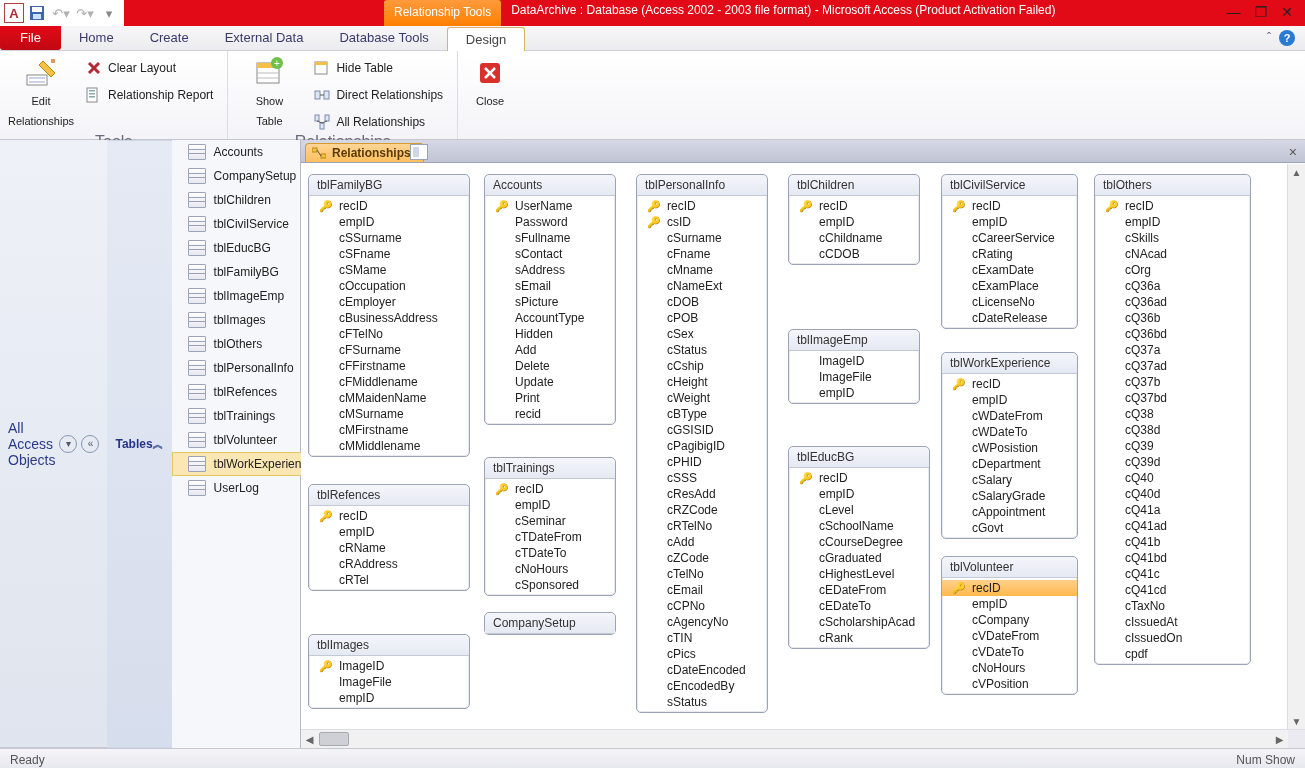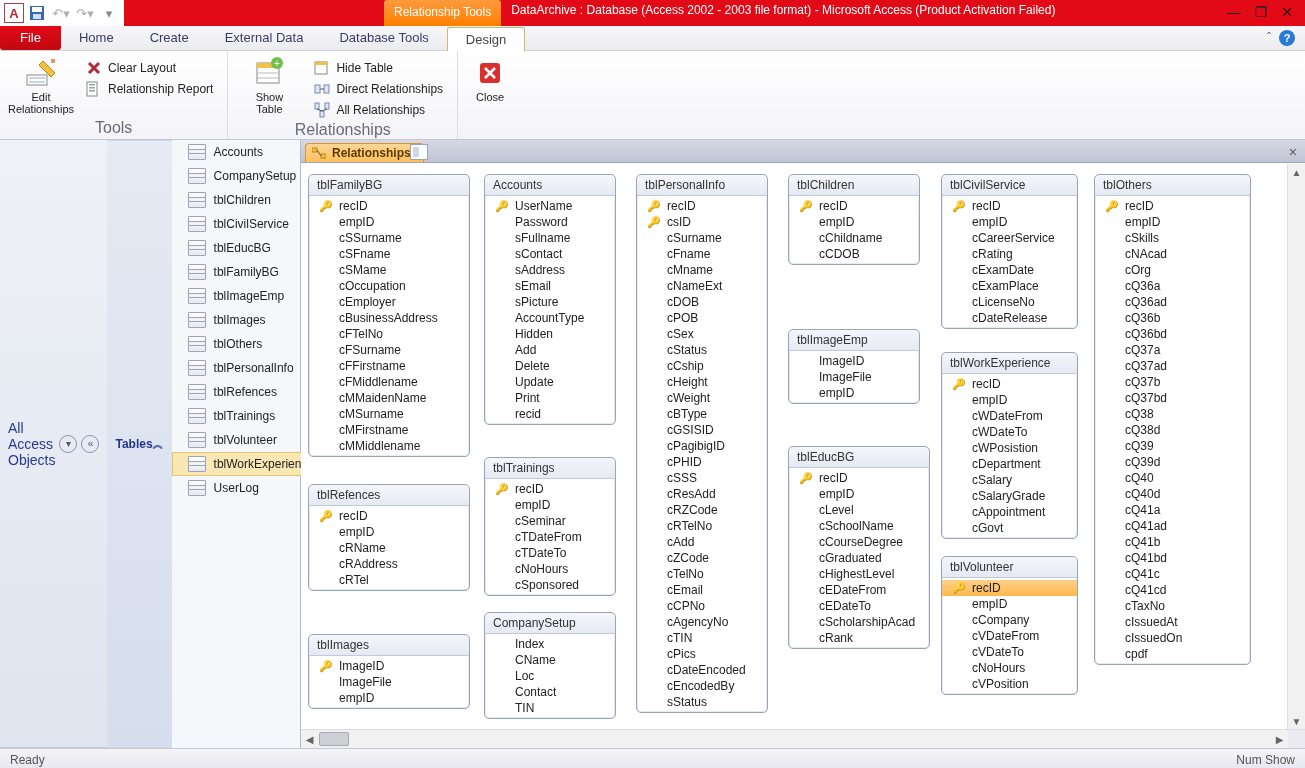--- a/index.html
+++ b/index.html
@@ -83,22 +83,22 @@
     display:flex;
   }
   .ribbon .group {
     border-right: 1px solid #dcdce4;
     padding: 4px 10px 0; display:flex; flex-direction:column; align-items:center;
   }
   .ribbon .group .group-body { display:flex; align-items:flex-start; gap:10px; flex:1;}
   .ribbon .group .group-label { font-size:16px; color:#6a6a7a; padding:2px 0;}
   .ribbon .big-btn { display:flex; flex-direction:column; align-items:center; width:62px; gap:2px; padding-top:2px; cursor:pointer;}
   .ribbon .big-btn .ic { width:32px; height:32px; display:flex;align-items:center;justify-content:center; }
-  .ribbon .big-btn .lbl { font-size:11px; text-align:center; line-height:12px; }
-  .ribbon .small-stack { display:flex; flex-direction:column; gap:3px; padding-top:4px;}
+  .ribbon .big-btn .lbl { font-size:11px; text-align:center; line-height:20px; }
+  .ribbon .small-stack { display:flex; flex-direction:column; gap:9px; padding-top:4px;}
   .ribbon .small-btn { display:flex; align-items:center; gap:6px; font-size:12px; padding:1px 4px; cursor:pointer;}
   .ribbon .small-btn .ic { width:16px;height:16px; display:flex;align-items:center;justify-content:center;}
   
   .main {
     display:flex; height: calc(768px - 26px - 24px - 88px - 22px);
   }
   
   .navpane {
     width: 300px; border-right:1px solid #b9b9c3;
     display:flex; 
@@ -662,42 +662,20 @@
               <span>cNoHours</span>
             </div>
             <div class="field nokey">
               <span class="key">🔑</span>
               <span>cSponsored</span>
             </div>
           </div>
         </div>
         <div class="table-box" style="left: 183px; top: 448px; width: 130px;">
           <div class="tb-title">CompanySetup</div>
-          <div class="tb-body">
-            <div class="field nokey">
-              <span class="key">🔑</span>
-              <span>Index</span>
-            </div>
-            <div class="field nokey">
-              <span class="key">🔑</span>
-              <span>CName</span>
-            </div>
-            <div class="field nokey">
-              <span class="key">🔑</span>
-              <span>Loc</span>
-            </div>
-            <div class="field nokey">
-              <span class="key">🔑</span>
-              <span>Contact</span>
-            </div>
-            <div class="field nokey">
-              <span class="key">🔑</span>
-              <span>TIN</span>
-            </div>
-          </div>
         </div>
         <div class="table-box" style="left: 335px; top: 10px; width: 130px;">
           <div class="tb-title">tblPersonalInfo</div>
           <div class="tb-body">
             <div class="field">
               <span class="key">🔑</span>
               <span>recID</span>
             </div>
             <div class="field">
               <span class="key">🔑</span>

